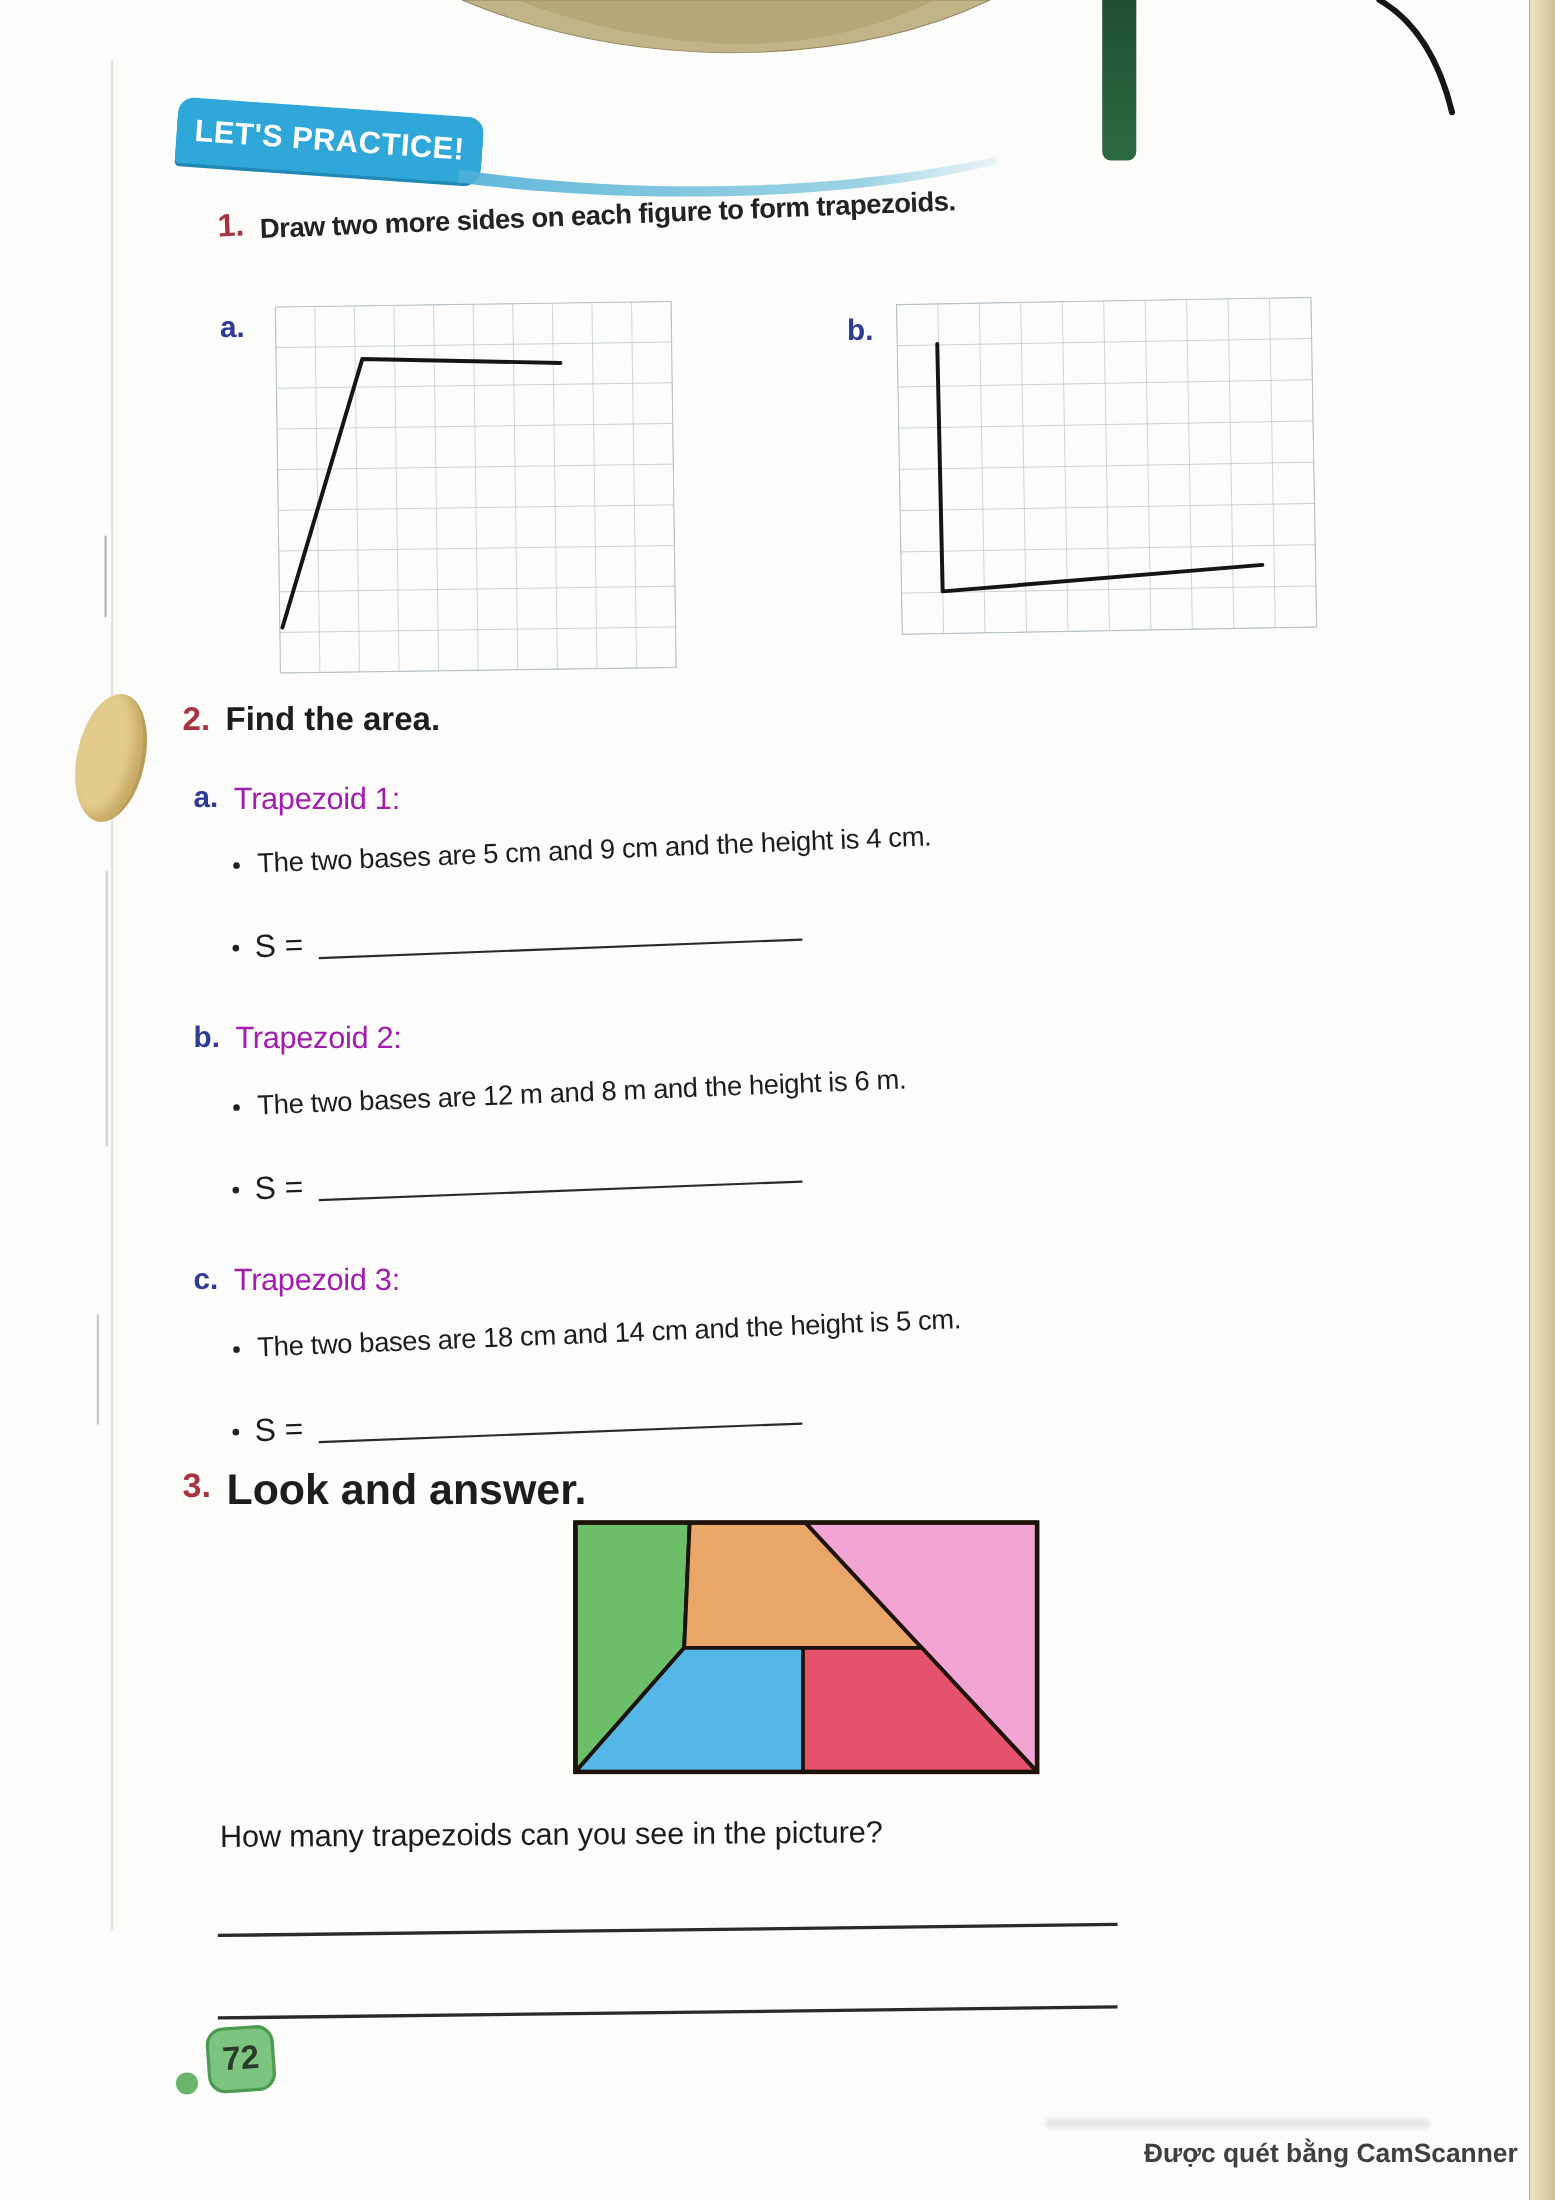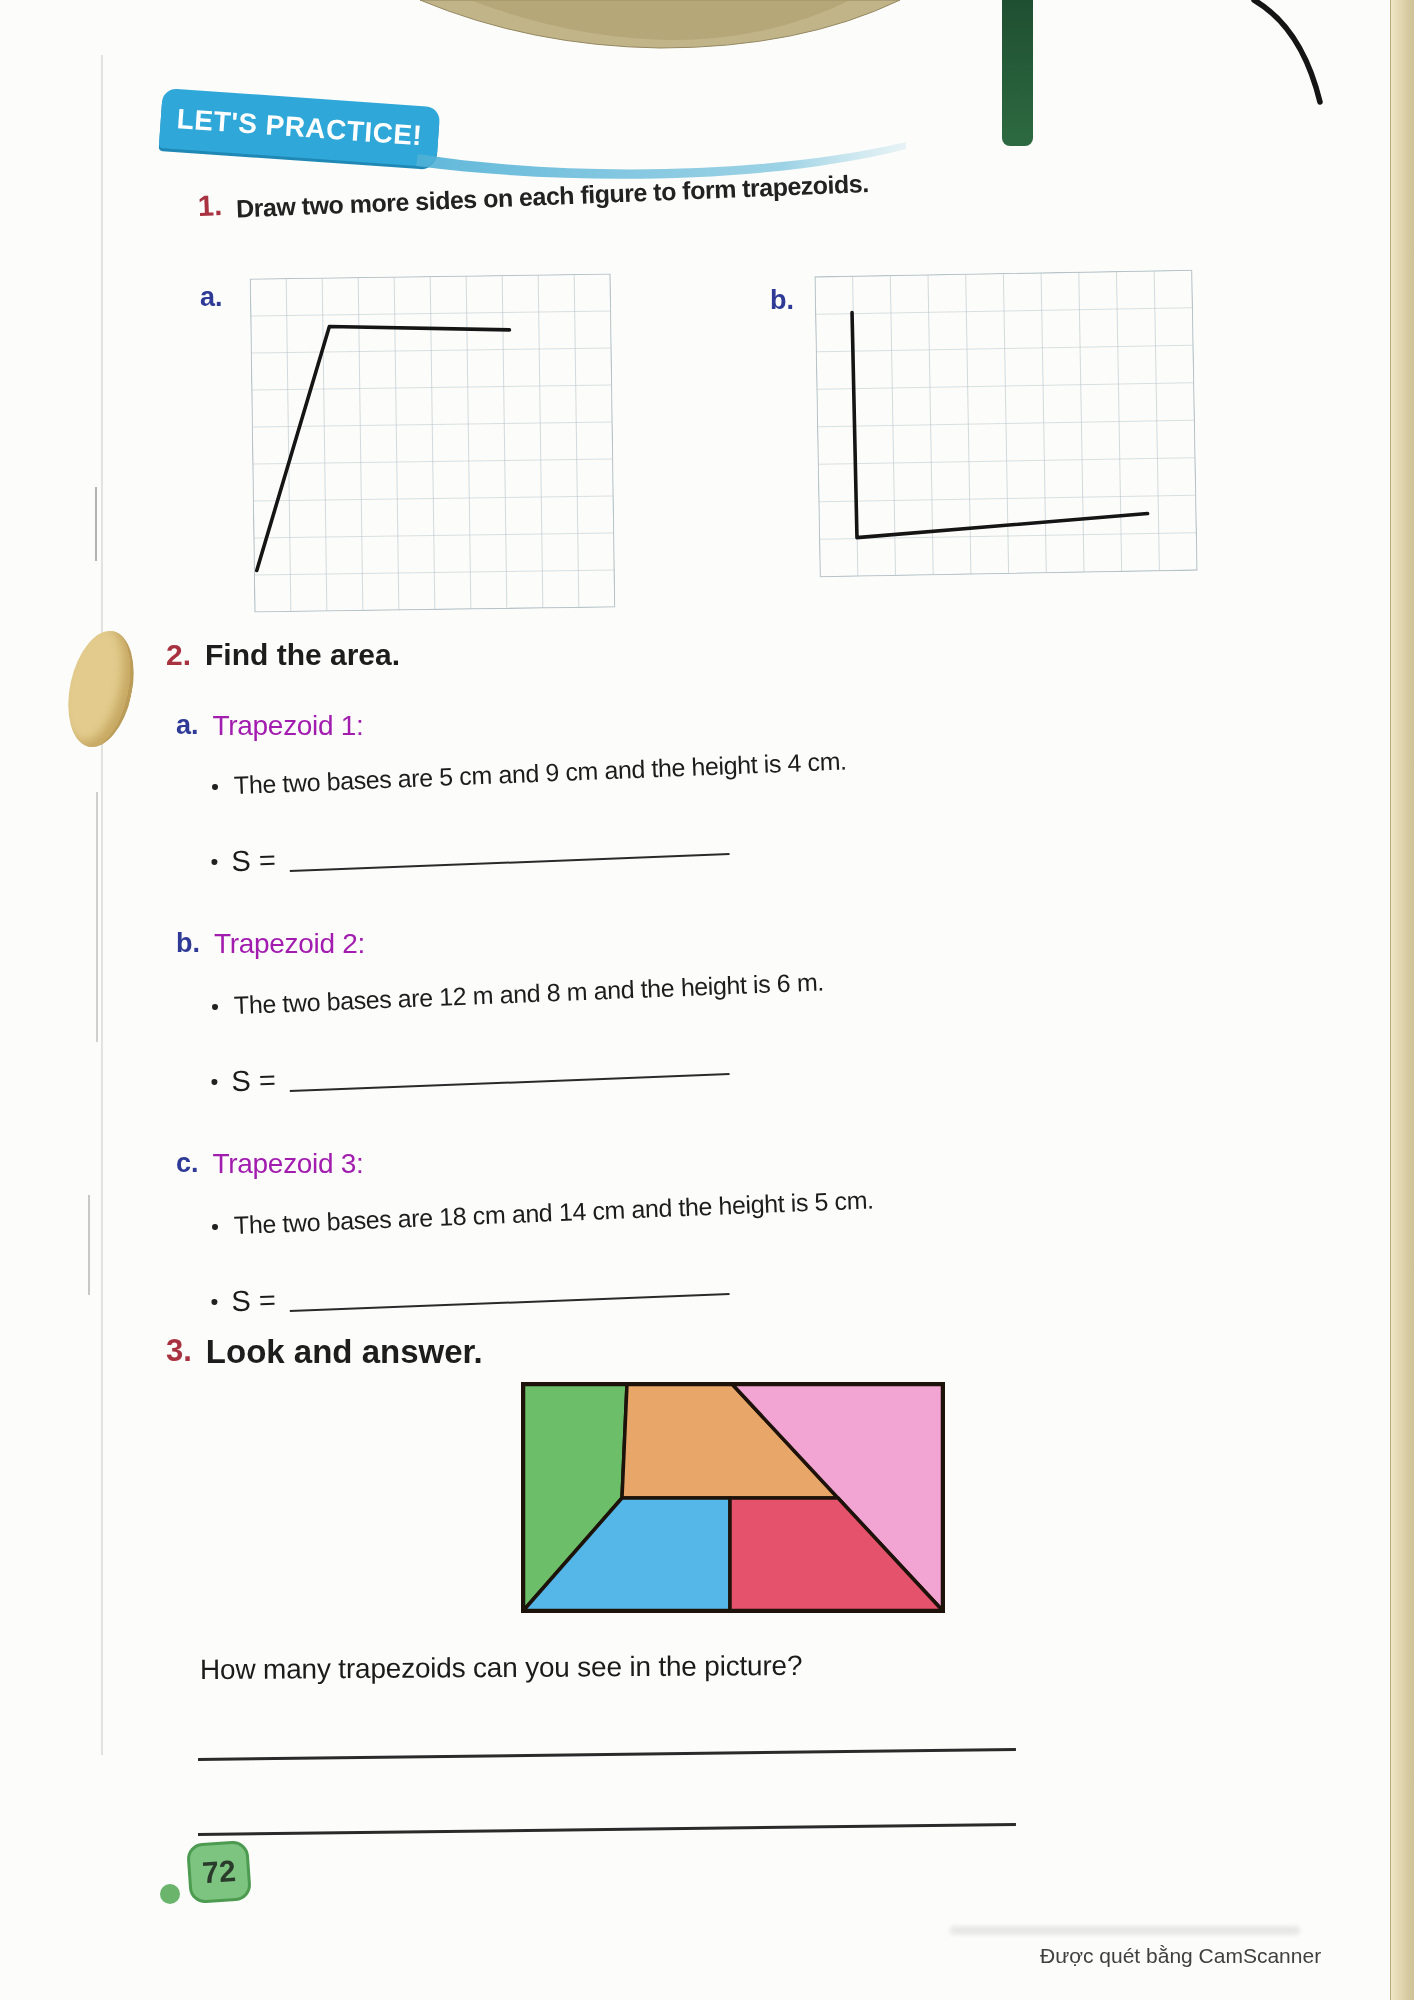--- a/index.html
+++ b/index.html
@@ -68,21 +68,21 @@
   
   .page-badge{
     left:188px;top:1842px;width:62px;height:60px;
     background:#7cc47f;border:3px solid #4d9b50;border-radius:16px;
     transform:rotate(-4deg);
     display:flex;align-items:center;justify-content:center;
     box-sizing:border-box;
   }
   .page-badge span{font-size:30px;font-weight:700;color:#2b3b2b;}
   .page-dot{left:160px;top:1884px;width:20px;height:20px;border-radius:50%;background:#6ab56b;}
-  .watermark{left:1040px;top:1944px;font-size:21px;color:#3f3f3f;}
+  .watermark{left:1040px;top:1944px;font-size:24px;color:#3f3f3f;font-weight:bold;}
 </style>
 </head>
 <body>
 
 <div class="page">
 
   <svg class="abs" style="left:410px;top:0;" width="500" height="52" viewBox="0 0 500 52">
     <path d="M 10 0 Q 120 46 250 48 Q 390 48 490 0 Z" fill="#bfb184" stroke="#8f825a" stroke-width="1" opacity="0.95"></path>
     <path d="M 60 0 Q 160 38 260 40 Q 360 40 440 0 Z" fill="#a89a68" opacity="0.5"></path>
   </svg>
@@ -181,21 +181,21 @@
     <span class="btext">The two bases are 18 cm and 14 cm and the height is 5 cm.</span>
   </div>
   <div class="abs srow" style="left:212px;top:1288px;">
     <span class="bdot" style="margin-bottom:12px;"></span>
     <span class="sformula">S =</span>
     <span class="sline"></span>
   </div>
 
   <div class="abs qrow" style="left:166px;top:1335px;">
     <span class="qnum" style="font-size:31px;">3.</span>
-    <span class="qtitle" style="font-size:33px;">Look and answer.</span>
+    <span class="qtitle" style="font-size:39px;">Look and answer.</span>
   </div>
 
   <svg class="abs" style="left:521px;top:1382px;" width="424" height="231" viewBox="0 0 424 231">
     <polygon points="2,2 106,2 101,116 2,229" stroke="#1d130b" stroke-width="3.5" stroke-linejoin="round" fill="#6cbe69"></polygon>
     <polygon points="106,2 211,2 317,116 101,116" stroke="#1d130b" stroke-width="3.5" stroke-linejoin="round" fill="#e8a668"></polygon>
     <polygon points="211,2 422,2 422,229" stroke="#1d130b" stroke-width="3.5" stroke-linejoin="round" fill="#f2a4d2"></polygon>
     <polygon points="101,116 209,116 209,229 2,229" stroke="#1d130b" stroke-width="3.5" stroke-linejoin="round" fill="#55b6e8"></polygon>
     <polygon points="209,116 317,116 422,229 209,229" stroke="#1d130b" stroke-width="3.5" stroke-linejoin="round" fill="#e5526c"></polygon>
     <rect x="2" y="2" width="420" height="227" fill="none" stroke="#1d130b" stroke-width="4.5"></rect>
   </svg>

